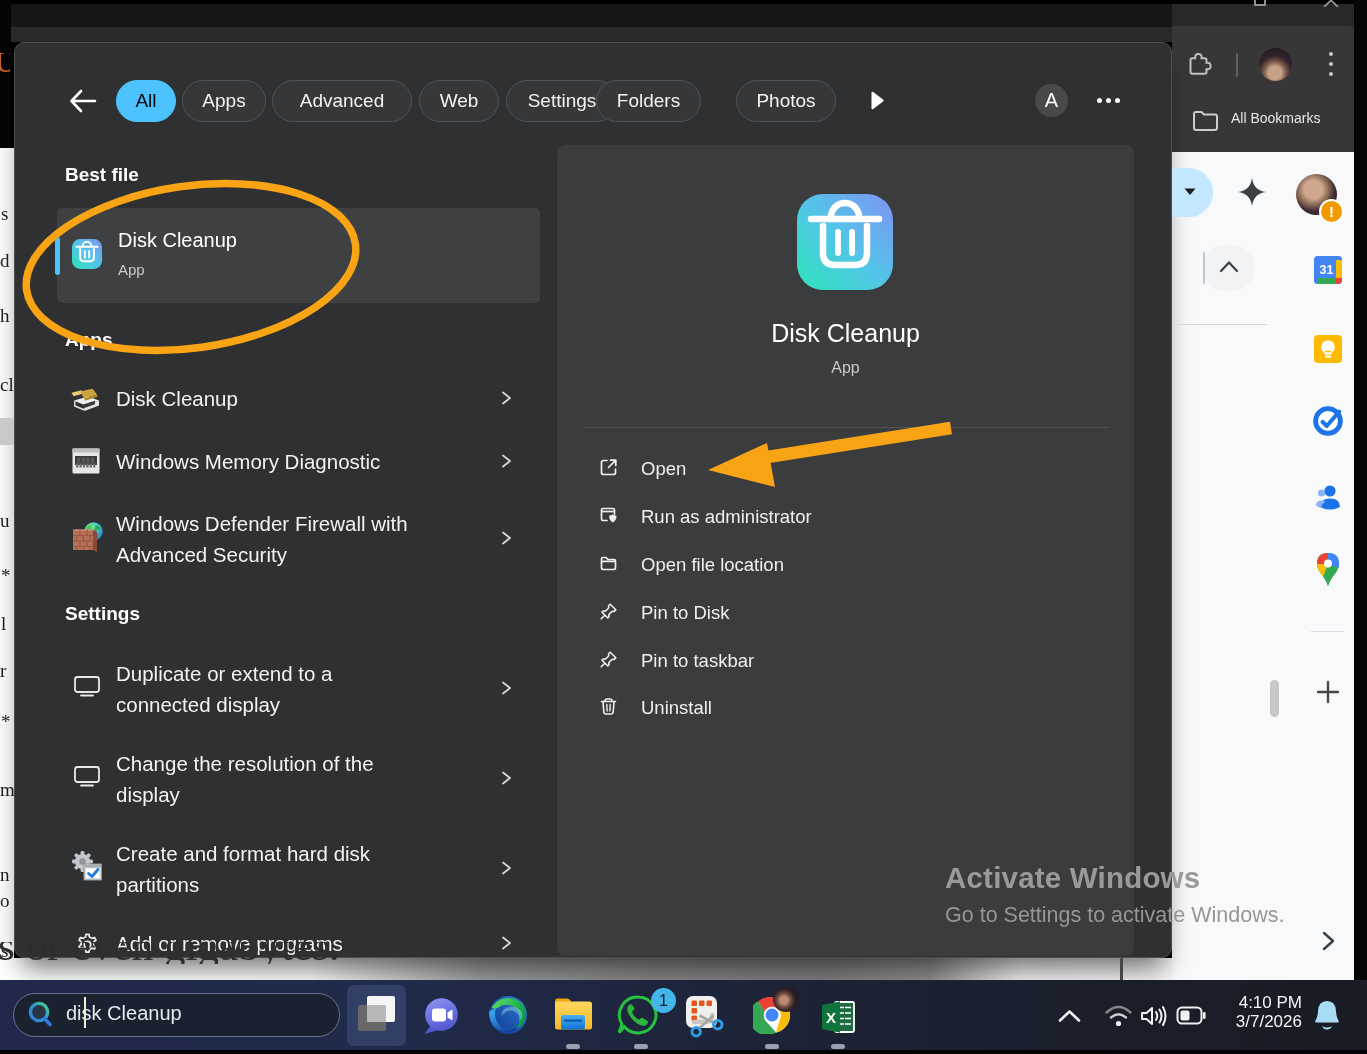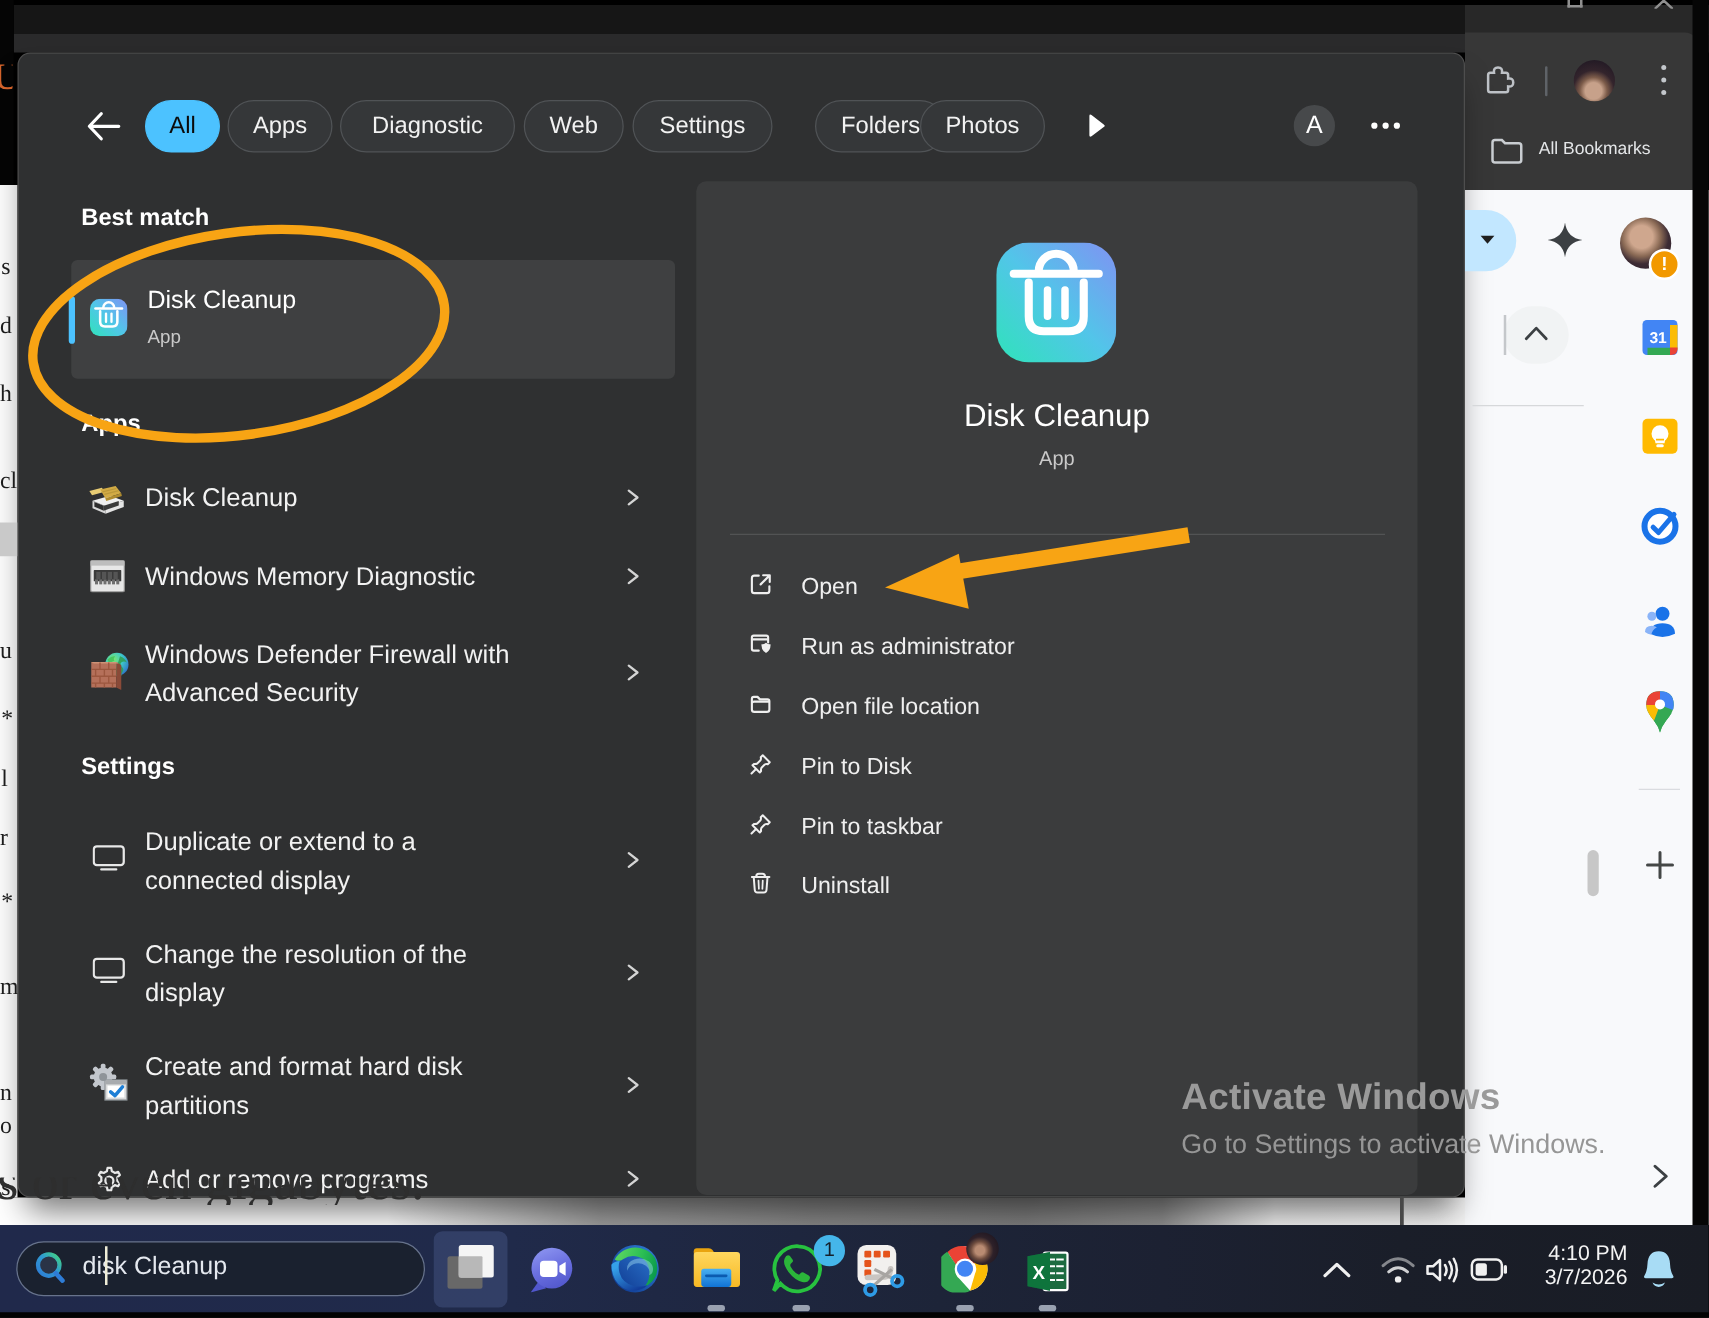--- a/index.html
+++ b/index.html
@@ -64,36 +64,36 @@
   <div class="abs" id="top-black"></div>
   <div class="abs" id="left-black"></div>
 
   <div class="abs" id="panel"></div>
 
   <svg class="abs" style="left:68px;top:88px" width="30" height="26" viewBox="0 0 28 26">
     <path d="M26 13 H3 M12 3 L2.5 13 L12 23" stroke="#ffffff" stroke-width="2.6" fill="none" stroke-linecap="round" stroke-linejoin="round"></path>
   </svg>
   <div class="pill active" style="left:116px;width:60px">All</div>
   <div class="pill" style="left:182px;width:84px">Apps</div>
-  <div class="pill" style="left:272px;width:140px">Diagnostic</div>
+  <div class="pill" style="left:272px;width:140px">Advanced</div>
   <div class="pill" style="left:419px;width:80px">Web</div>
   <div class="pill" style="left:506px;width:112px">Settings</div>
-  <div class="pill" style="left:652px;width:105px">Folders</div>
+  <div class="pill" style="left:596px;width:105px">Folders</div>
   <div class="pill" style="left:736px;width:100px">Photos</div>
   <svg class="abs" style="left:869px;top:90px" width="16" height="21" viewBox="0 0 16 21">
     <path d="M2.5 2.8 Q2.5 1 4.2 2 L14 9.5 Q15.6 10.5 14 11.5 L4.2 19 Q2.5 20 2.5 18.2 Z" fill="#ffffff"></path>
   </svg>
   <div class="abs" style="left:1035px;top:84px;width:33px;height:33px;border-radius:50%;background:#47494b;color:#fff;font-size:20px;text-align:center;line-height:33px">A</div>
   <div class="abs" style="left:1097px;top:98px;width:24px;height:6px">
     <span style="position:absolute;left:0;width:5px;height:5px;border-radius:50%;background:#fff"></span>
     <span style="position:absolute;left:9px;width:5px;height:5px;border-radius:50%;background:#fff"></span>
     <span style="position:absolute;left:18px;width:5px;height:5px;border-radius:50%;background:#fff"></span>
   </div>
 
-  <div class="h-sec" style="top:164px">Best match</div>
+  <div class="h-sec" style="top:164px">Best file</div>
   <div class="abs" id="bm-card"></div>
   <div class="abs" id="bm-accent"></div>
   <svg class="abs" style="left:72px;top:239px" width="30" height="30" viewBox="0 0 96 96">
     <defs>
         <linearGradient id="tg1" x1="0" y1="1" x2="1" y2="0">
       <stop offset="0" stop-color="#2fe3ba"></stop>
           <stop offset="0.5" stop-color="#52c5e9"></stop>
           <stop offset="1" stop-color="#8092f3"></stop>
     </linearGradient>
       </defs>

